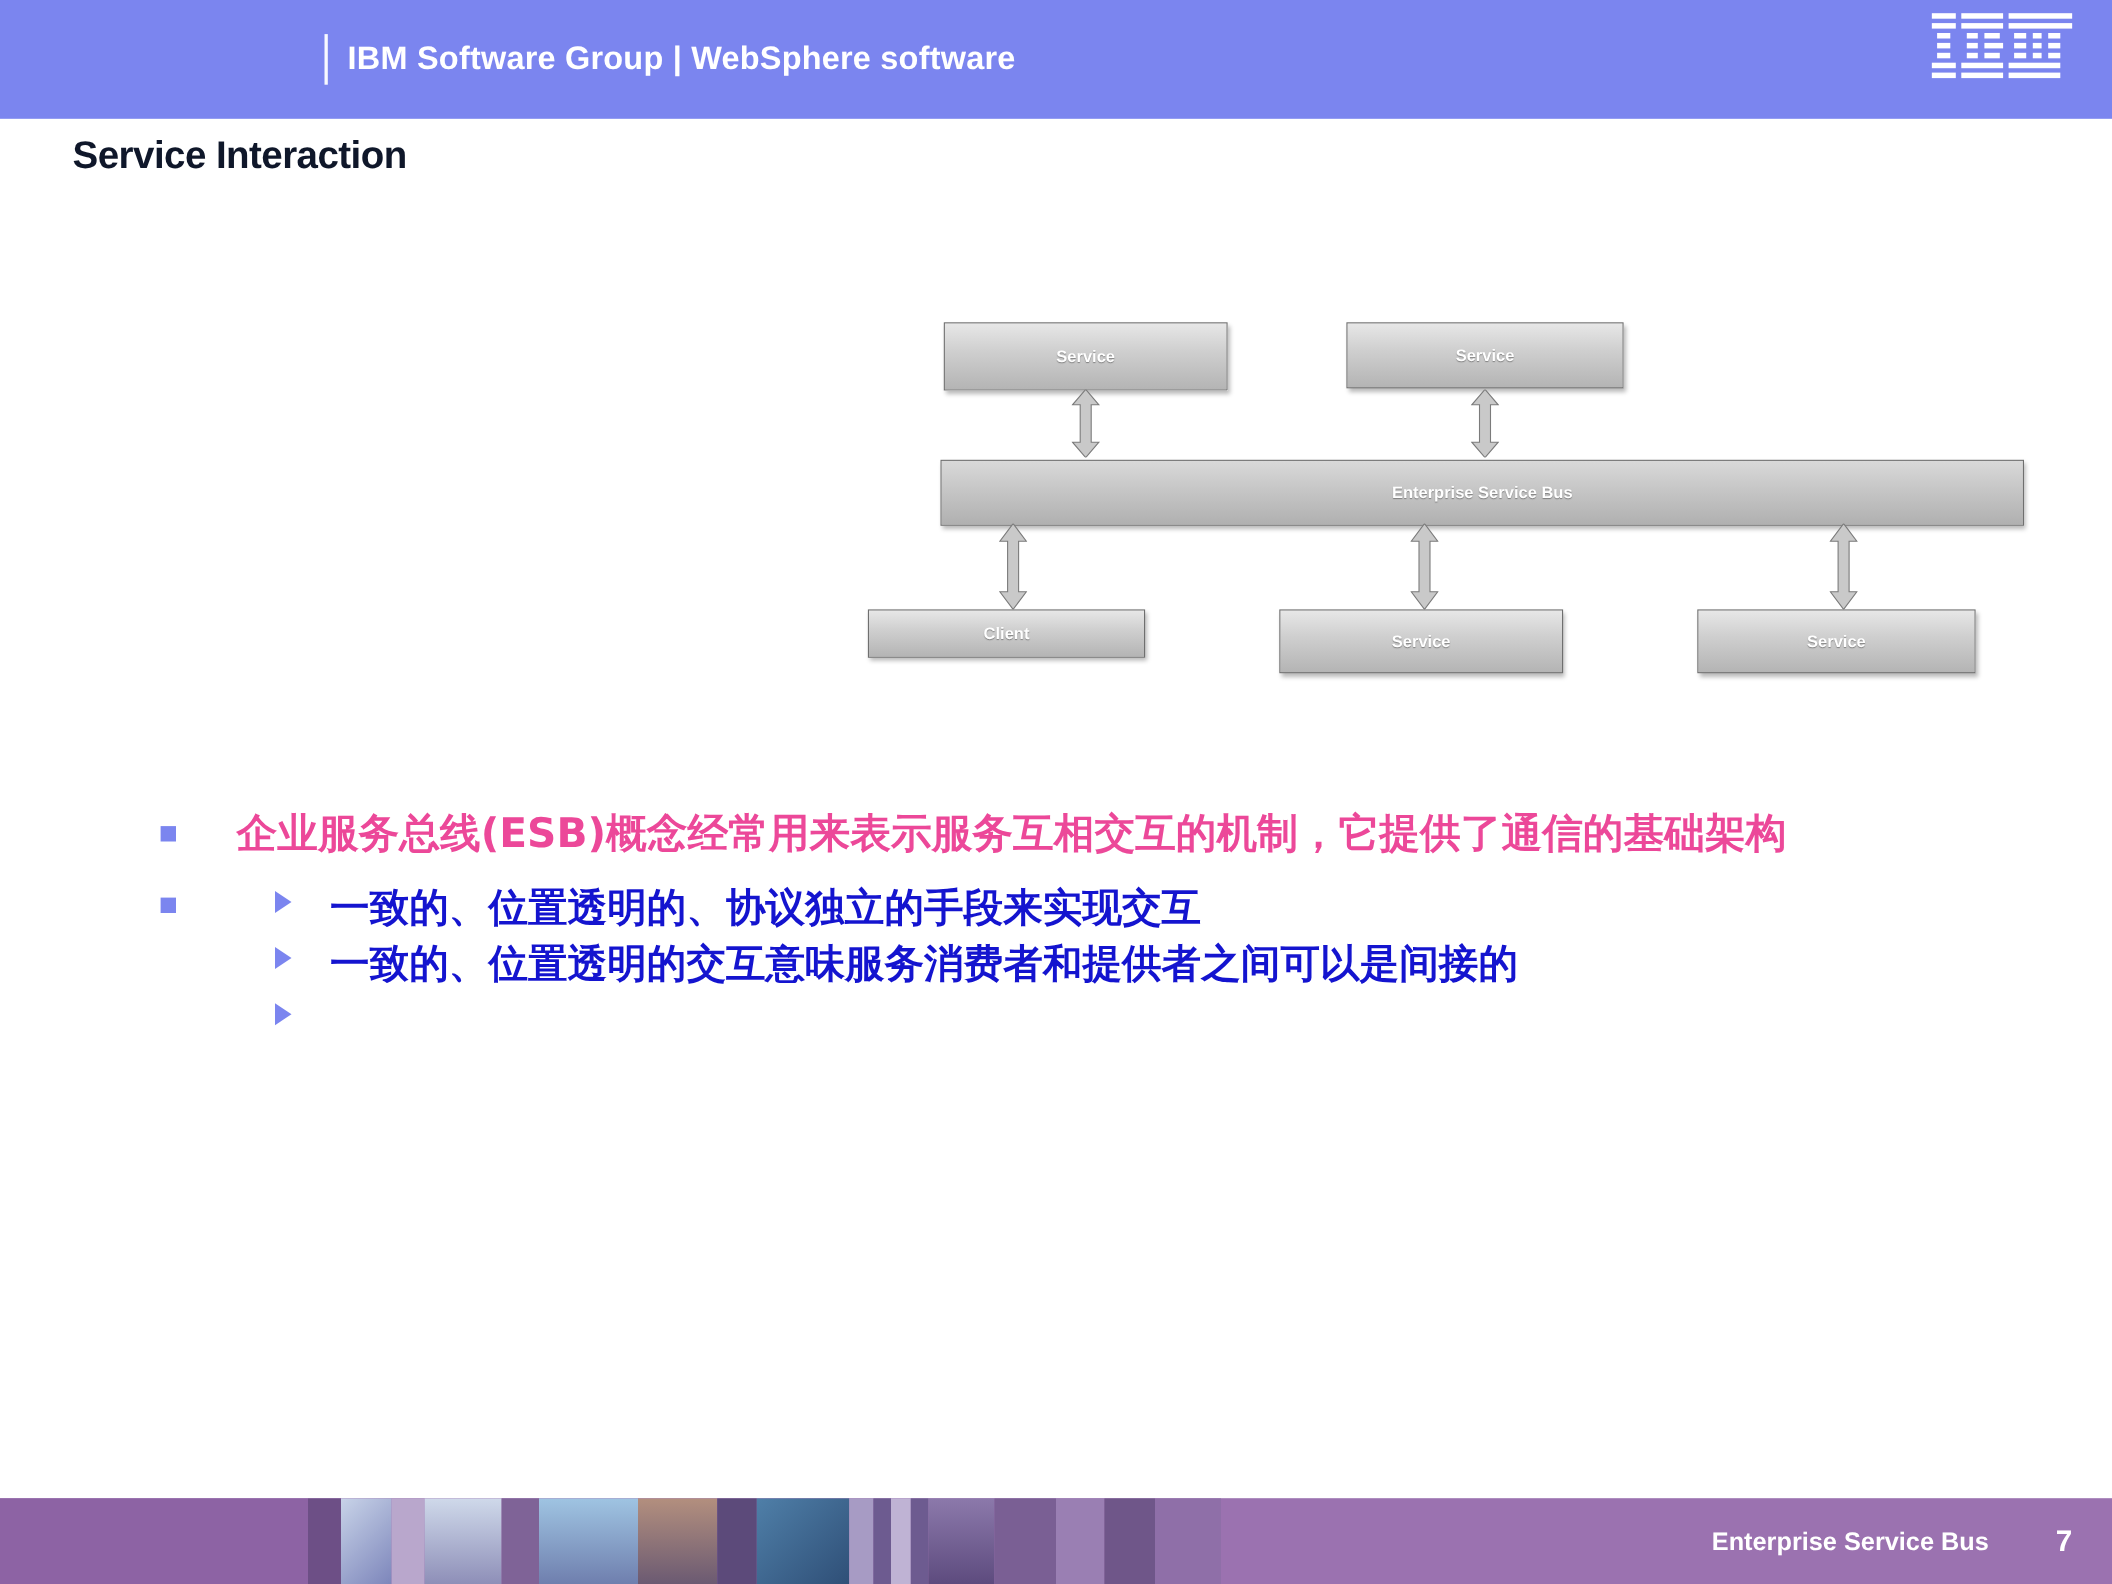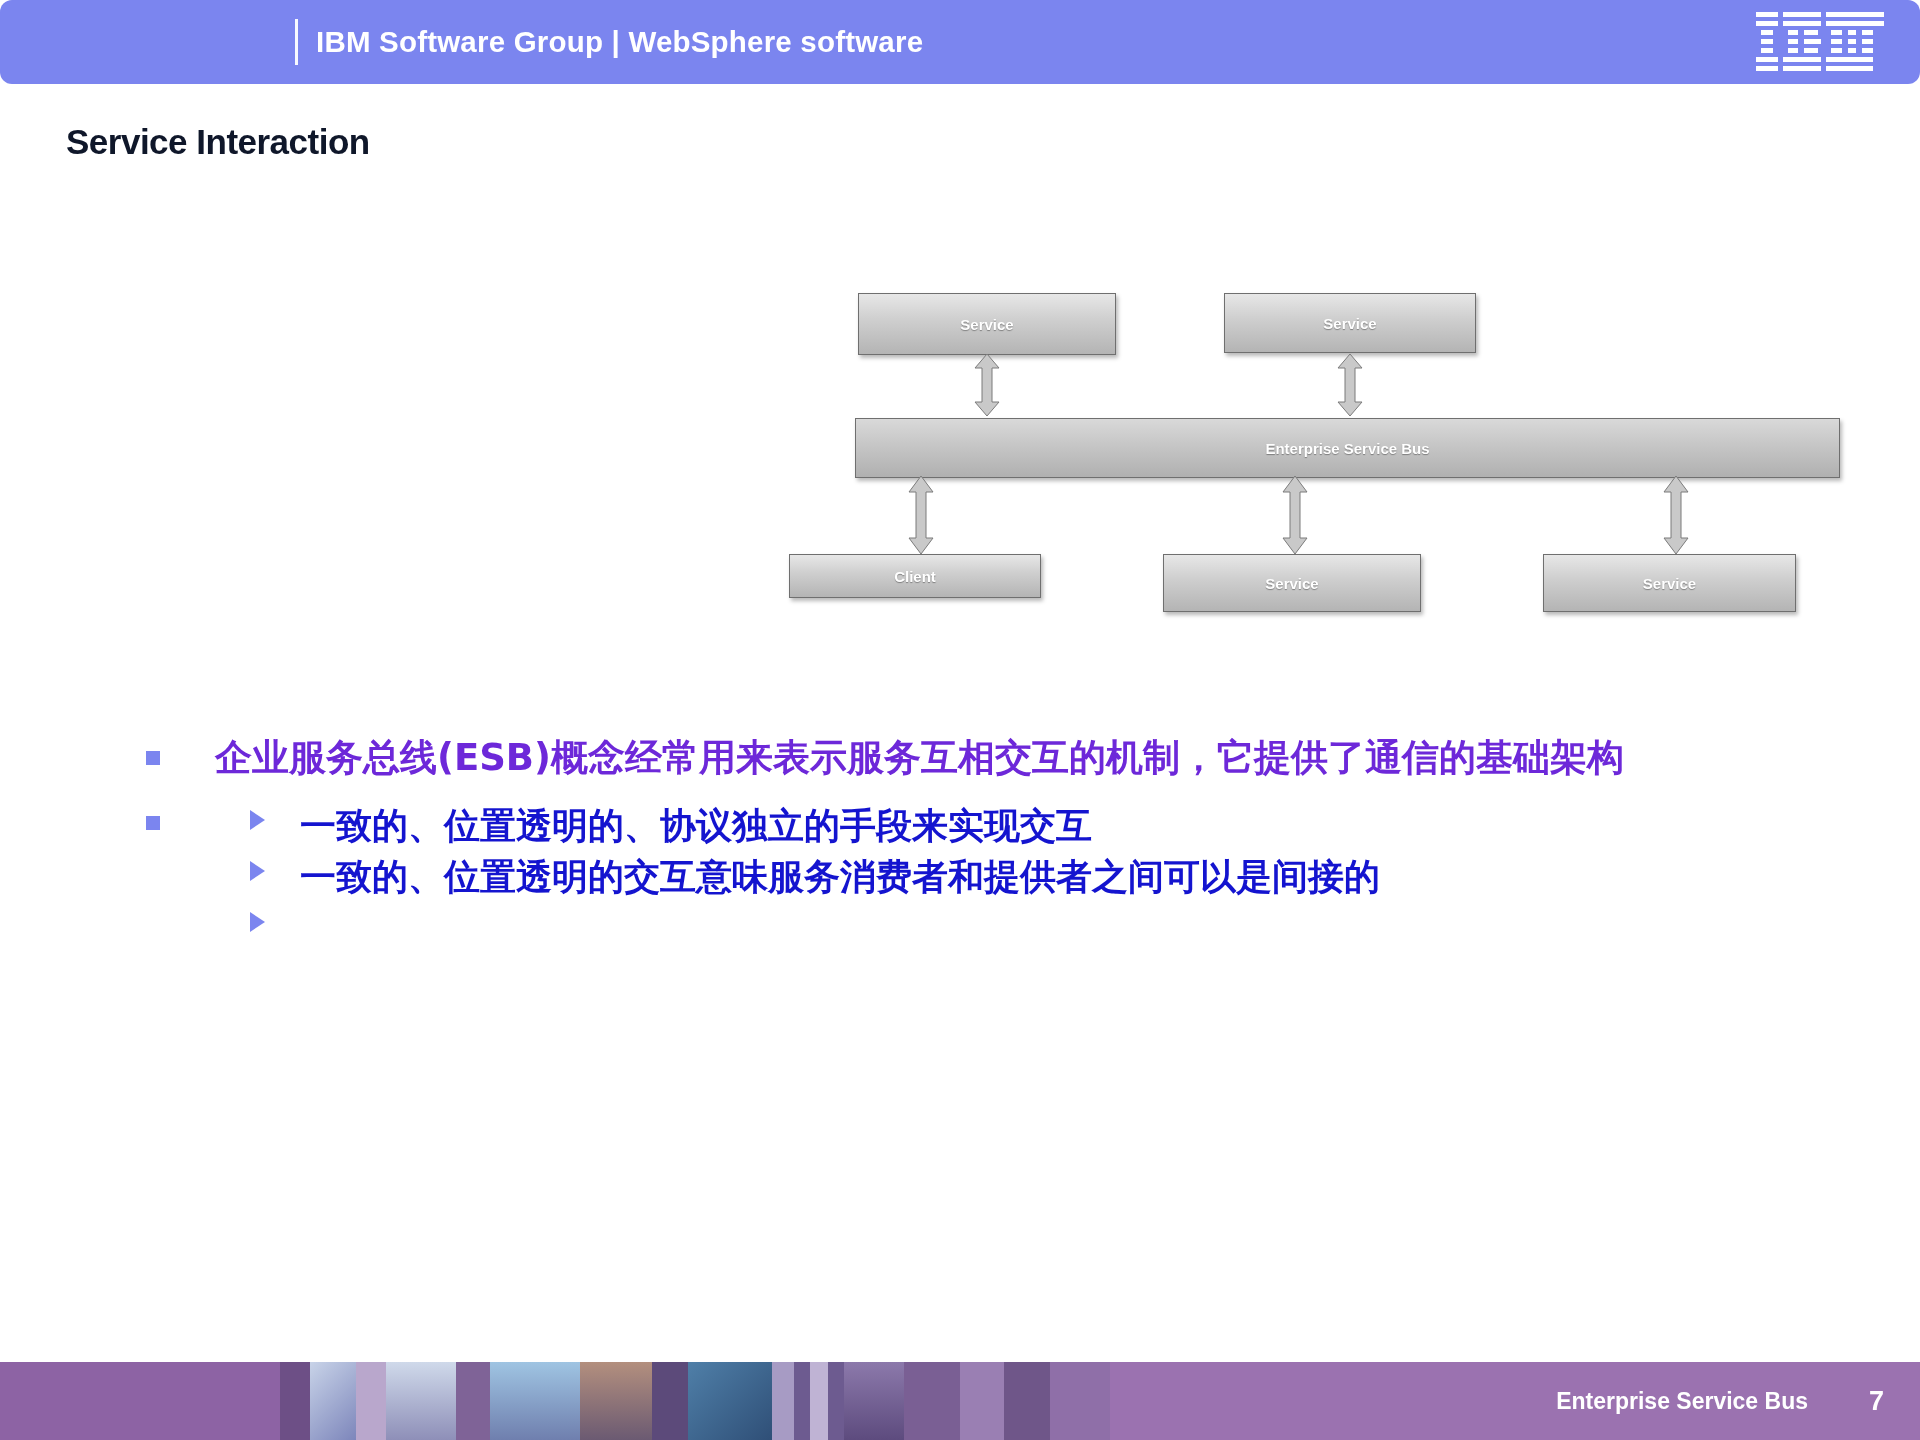--- a/index.html
+++ b/index.html
@@ -13,25 +13,24 @@
     font-family: "Liberation Sans", sans-serif;
     overflow: hidden;
     position: relative;
   }
 
   
   .header {
     position: absolute;
     left: 0; top: 0;
     width: 1920px;
-    height: 84px;
+    height: 108px;
     background: #7b85ef;
     display: flex;
     align-items: center;
-    border-radius: 12px;
   }
   .header-rule {
     width: 3px;
     height: 46px;
     background: #ffffff;
     margin-left: 295px;
     opacity: .95;
   }
   .header-title {
     color: #ffffff;
@@ -96,21 +95,21 @@
     position: absolute;
     left: 0;
     top: 735px;
     width: 1920px;
   }
   .lvl1 {
     position: relative;
     padding-left: 215px;
     font-size: 37px;
     font-weight: bold;
-    color: #6d28d9;
+    color: #ec4899;
     line-height: 1.27;
     margin-bottom: 6px;
     font-family: "DejaVu Sans", "Liberation Sans", sans-serif;
   }
   .lvl1 .marker {
     position: absolute;
     left: 146px;
     top: 16px;
     width: 14px;
     height: 14px;

